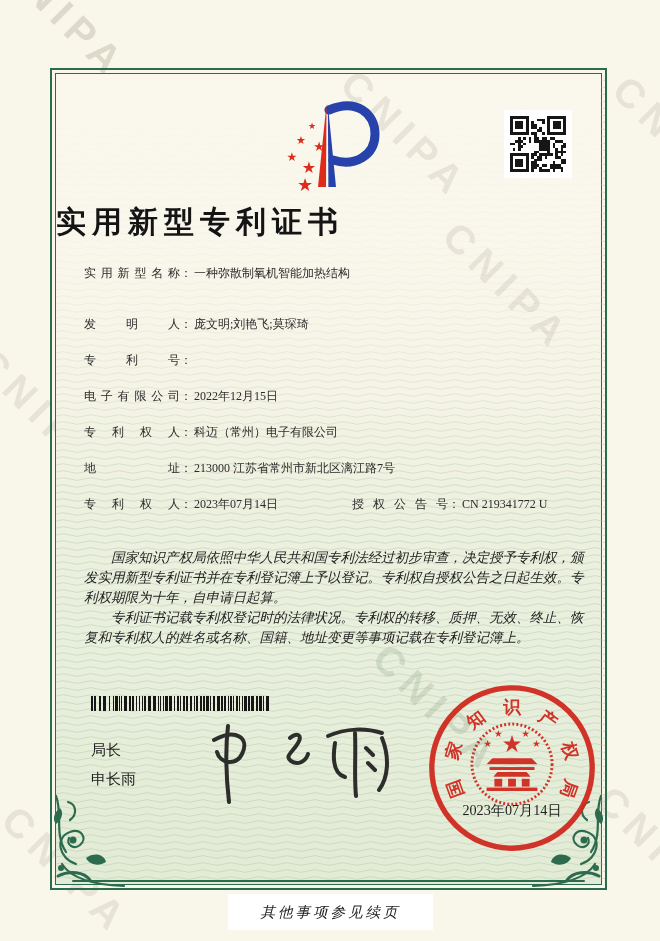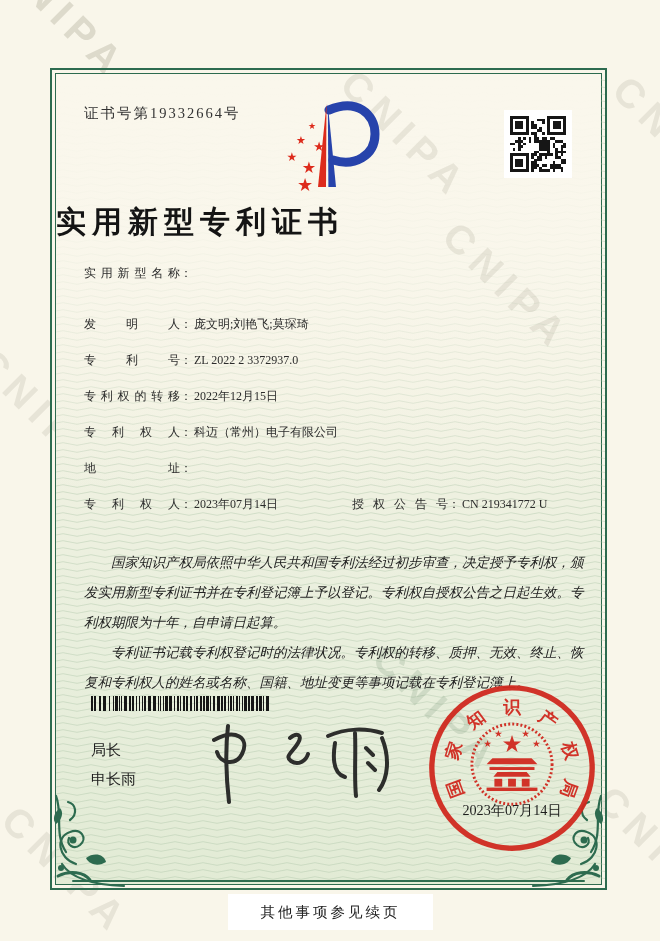--- a/index.html
+++ b/index.html
@@ -65,36 +65,36 @@
   .flabel{
     display:inline-block;width:96px;flex:0 0 96px;
     text-align:justify;text-align-last:justify;-moz-text-align-last:justify;
   }
   .fcolon{flex:0 0 14px;}
   .fvalue{flex:1;}
   .fgroup1{display:flex;width:268px;flex:0 0 268px;}
   .fgroup2{display:flex;flex:1;align-items:center;}
   .paragraphs{
     position:absolute;left:28px;top:474px;width:500px;
-    font-size:13.5px;line-height:30px;color:#222;
+    font-size:13.5px;line-height:20px;color:#222;
     font-style:italic;
   }
   .paragraphs p{margin:0;text-indent:2em;}
   .barcode{position:absolute;left:35px;top:622px;width:178px;height:15px;}
   .signer{position:absolute;left:35px;top:662px;font-size:15px;line-height:29px;color:#1c1c1c;}
   .signature{position:absolute;left:138px;top:636px;width:210px;height:100px;}
   .seal{position:absolute;left:368px;top:608px;width:176px;height:176px;opacity:0.94;}
   .page-info{
     position:absolute;left:0;bottom:14px;width:100%;
     text-align:center;font-size:12.5px;color:#333;letter-spacing:1px;
   }
   .footer-note{
     position:absolute;left:228px;top:894px;width:205px;height:36px;
     background:#ffffff;display:flex;align-items:center;justify-content:center;
-    font-size:14.5px;letter-spacing:3px;color:#222;
+    font-size:14.5px;font-style:italic;letter-spacing:3px;color:#222;
   }
 </style>
 </head>
 <body>
 
 <div class="page">
 
   <span class="wm strong" style="left:-18px;top:-8px;">CNIPA</span>
   <span class="wm" style="left:596px;top:118px;">CNIPA</span>
   <span class="wm" style="left:-40px;top:390px;">CNIPA</span>
@@ -244,21 +244,20 @@
         <path d="M30,74 C12,68 9,47 24,42 C35,38 42,48 34,55 C28,60 20,55 23,48"></path>
         <path d="M20,62 C8,44 17,24 10,6"></path>
         <path d="M24,30 C32,24 30,14 22,12"></path>
         <path d="M12,86 C24,80 38,82 44,90" stroke-width="3"></path>
         <circle cx="27" cy="50" r="3.5" fill="#2d6b4f" stroke="none"></circle>
         <circle cx="15" cy="78" r="3" fill="#2d6b4f" stroke="none"></circle>
         <path d="M40,68 C48,62 58,64 60,72 C54,76 44,76 40,68 Z" fill="#2d6b4f" stroke="none"></path>
         <path d="M10,34 C16,30 18,22 14,18 C8,22 6,30 10,34 Z" fill="#2d6b4f" stroke="none"></path>
       </svg>
 
-      <div class="cert-number">证书号第19332664号</div>
 
       <svg class="logo" viewBox="0 0 112 94">
         <path d="M54,10 C82,-2 100,14 100,34 C100,56 79,67 58,60" stroke="#2743ab" stroke-width="9" fill="none" stroke-linecap="round"></path>
         <polygon points="51.5,4 43,87 51,87" fill="#dd2b1c"></polygon>
         <polygon points="52.8,4 53.4,87 61,87" fill="#2743ab"></polygon>
         <g fill="#dd2b1c" font-family="'DejaVu Sans',sans-serif" text-anchor="middle">
           <text x="37" y="29" font-size="9">★</text>
           <text x="26" y="44" font-size="11">★</text>
           <text x="44" y="51" font-size="13">★</text>
           <text x="17" y="61" font-size="12">★</text>
@@ -491,44 +490,45 @@
             <rect x="19" y="20" width="1" height="1"></rect>
           </svg>
       </div>
 
       <div class="doc-title">实用新型专利证书</div>
 
       <div class="fields">
         <div class="frow gap-after">
           <span class="flabel">实用新型名称</span>
           <span class="fcolon">：</span>
+          <span class="fvalue">一种弥散制氧机智能加热结构</span>
         </div>
         <div class="frow">
           <span class="flabel">发明人</span>
           <span class="fcolon">：</span>
           <span class="fvalue">庞文明;刘艳飞;莫琛琦</span>
         </div>
         <div class="frow">
           <span class="flabel">专利号</span>
           <span class="fcolon">：</span>
-          <span class="fvalue">ZL 2022 2 3372937.0</span>
         </div>
         <div class="frow">
-          <span class="flabel">专利权的转移</span>
+          <span class="flabel">电子有限公司</span>
           <span class="fcolon">：</span>
           <span class="fvalue">2022年12月15日</span>
         </div>
         <div class="frow">
           <span class="flabel">专利权人</span>
           <span class="fcolon">：</span>
           <span class="fvalue">科迈（常州）电子有限公司</span>
         </div>
         <div class="frow">
           <span class="flabel">地址</span>
           <span class="fcolon">：</span>
+          <span class="fvalue">213000 江苏省常州市新北区漓江路7号</span>
         </div>
         <div class="frow">
           <span class="fgroup1">
             <span class="flabel">专利权人</span>
             <span class="fcolon">：</span>
             <span class="fvalue">2023年07月14日</span>
           </span>
           <span class="fgroup2">
             <span class="flabel">授权公告号</span>
             <span class="fcolon">：</span>

